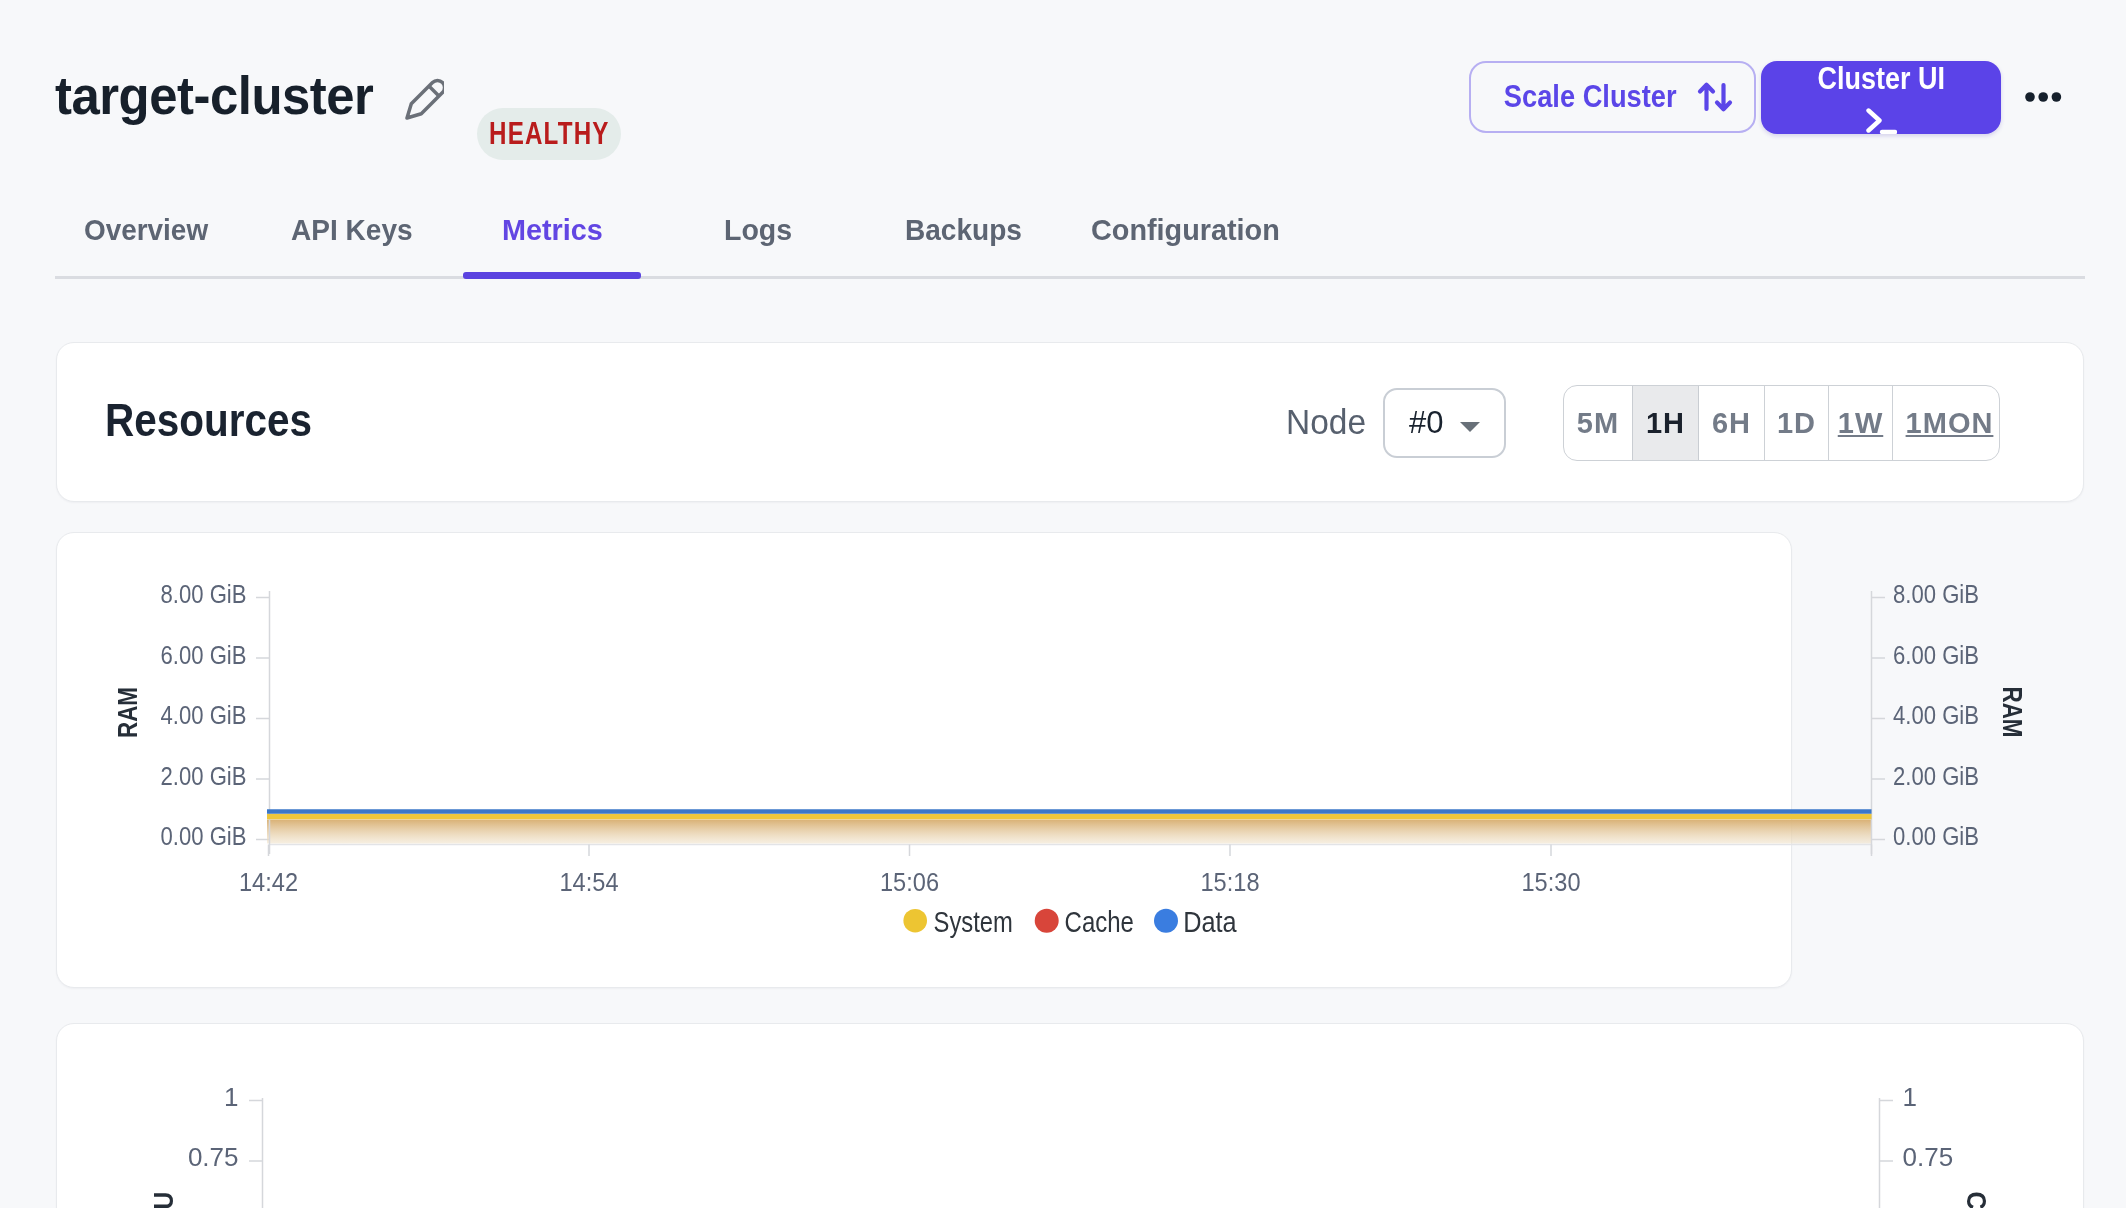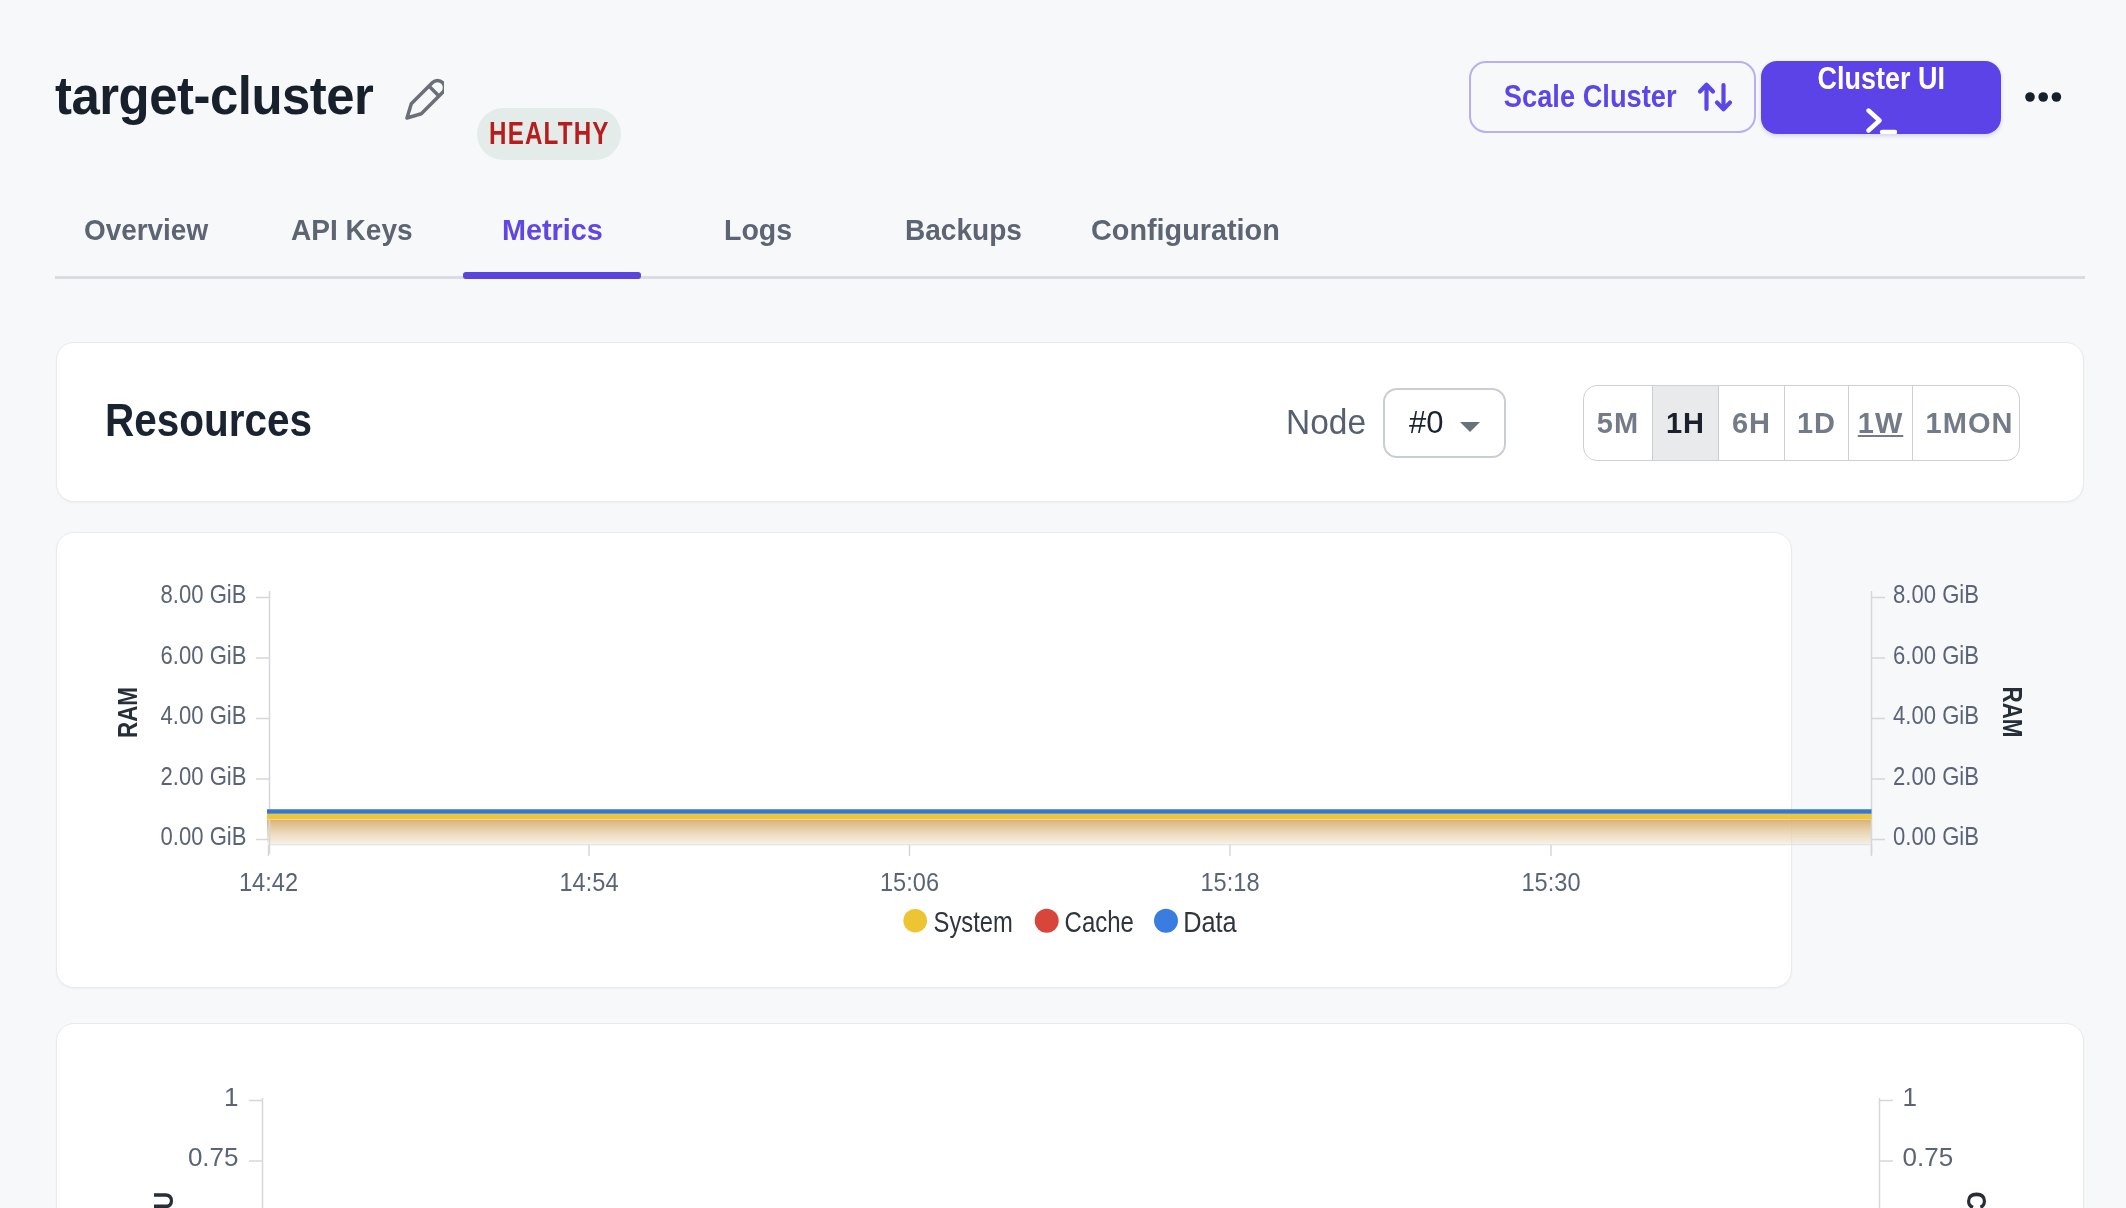--- a/index.html
+++ b/index.html
@@ -57,27 +57,27 @@
 <div class="abs" style="left:105px; top:397px; font-size:46px; font-weight:700; color:#1a2330; line-height:1; transform:scaleX(0.88); transform-origin:left top;">Resources</div>
 <div class="abs" style="left:1286px; top:404px; font-size:35px; color:#57606e; line-height:1; transform:scaleX(0.956); transform-origin:left top;">Node</div>
 
 <div class="abs" style="left:1383px; top:388px; width:123px; height:70px; background:#fff; border:2px solid #c9ced5; border-radius:14px;">
   <span class="abs" style="left:24px; top:17px; font-size:31px; font-weight:400; color:#19222e; line-height:1;">#0</span>
   <svg class="abs" style="left:74px; top:31px;" width="22" height="12" viewBox="0 0 22 12">
       <path d="M1 1 L11 11 L21 1 Z" fill="#697179"></path>
     </svg>
 </div>
 
-<div class="abs" style="left:1563px; top:385px; width:437px; height:76px; background:#fff; border:1.5px solid #cdd1d6; border-radius:14px; display:flex; overflow:hidden; font-size:29px; font-weight:700; letter-spacing:1px; color:#737b88;margin-left:20px;">
+<div class="abs" style="left:1563px; top:385px; width:437px; height:76px; background:#fff; border:1.5px solid #cdd1d6; border-radius:14px; display:flex; overflow:hidden; font-size:29px; font-weight:700; letter-spacing:1px; color:#737b88;">
   <div style="width:68px;  display:flex; align-items:center; justify-content:center;">5M</div>
   <div style="width:67px;  display:flex; align-items:center; justify-content:center; background:#e9eaec; border-left:1.5px solid #c9cdd2; border-right:1.5px solid #c9cdd2; color:#1a212c;">1H</div>
   <div style="width:65px;  display:flex; align-items:center; justify-content:center;">6H</div>
   <div style="width:64px;  display:flex; align-items:center; justify-content:center; border-left:1.5px solid #cdd1d6;">1D</div>
   <div style="width:64px;  display:flex; align-items:center; justify-content:center; border-left:1.5px solid #cdd1d6;text-decoration:underline;">1W</div>
-  <div style="flex:1;      display:flex; align-items:center; justify-content:center; border-left:1.5px solid #cdd1d6; padding-left:7px;">1MON</div>
+  <div style="flex:1;      display:flex; align-items:center; justify-content:center; border-left:1.5px solid #cdd1d6; padding-left:7px;text-decoration:underline;">1MON</div>
 </div>
 
 <div class="card" style="left:56px; top:532px; width:1736px; height:456px;">
 <svg width="2025" height="453" viewBox="0 0 2025 453" fill="none">
   <defs>
     <linearGradient id="tanfill" x1="0" y1="286" x2="0" y2="311" gradientUnits="userSpaceOnUse">
       <stop offset="0" stop-color="#d8af72" stop-opacity="1"></stop>
       <stop offset="1" stop-color="#f0e3cb" stop-opacity="0.55"></stop>
     </linearGradient>
   </defs>

